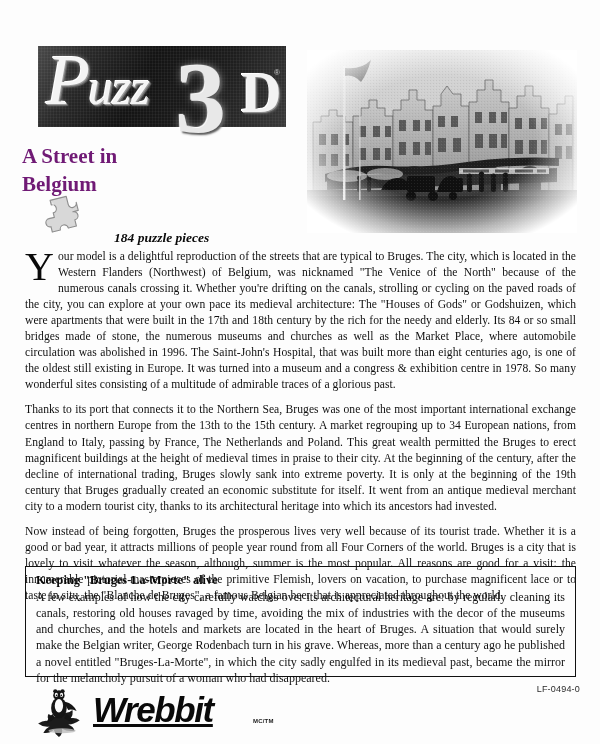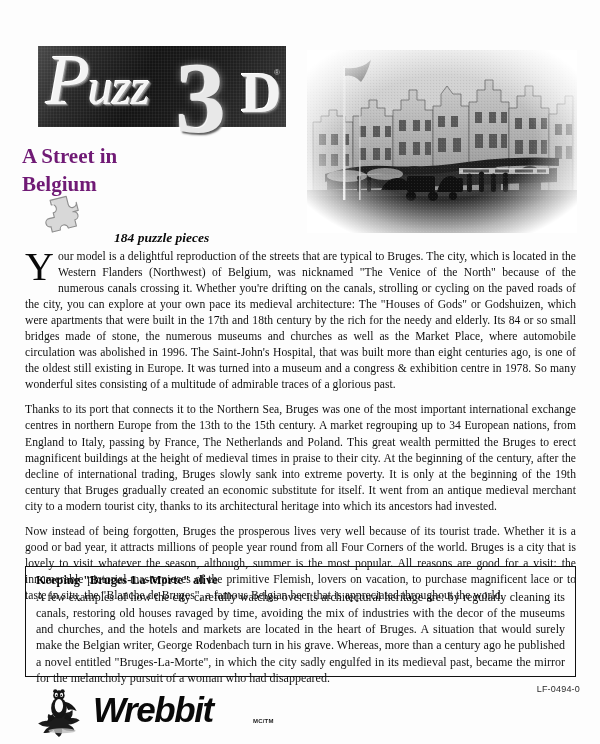--- a/index.html
+++ b/index.html
@@ -235,20 +235,21 @@
     position: absolute;
     left: 93px;
     top: 8px;
     font-family: "Liberation Sans", sans-serif;
     font-weight: bold;
     font-style: italic;
     font-size: 35px;
     letter-spacing: -1.4px;
     line-height: 1;
     color: #0a0a0a;
+    text-decoration: underline;
   }
   .brand-tm {
     position: absolute;
     left: 253px;
     top: 34px;
     font-family: "Liberation Sans", sans-serif;
     font-weight: bold;
     font-size: 6px;
     color: #1a1a1a;
     letter-spacing: 0.2px;

